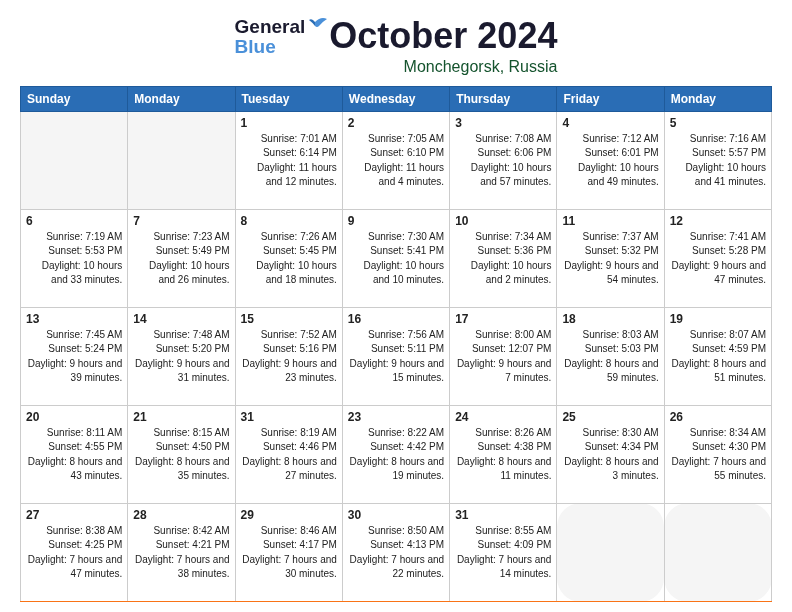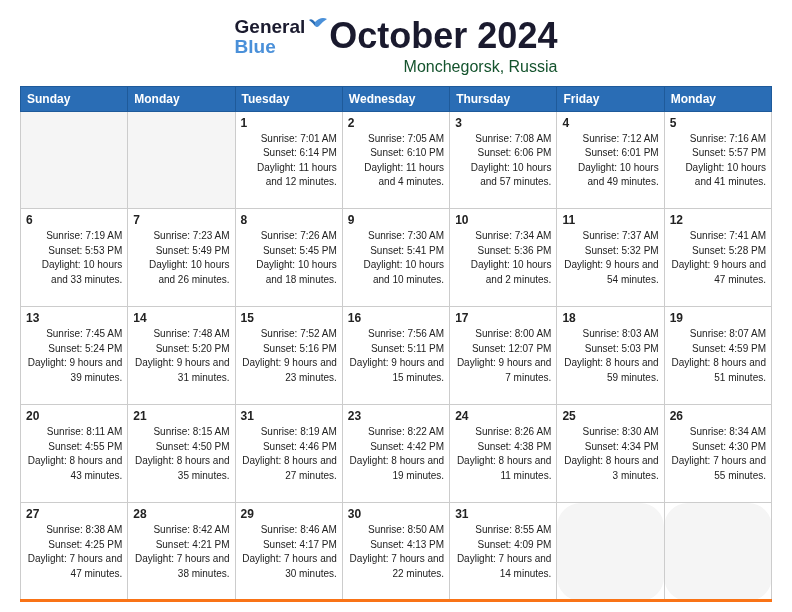--- a/index.html
+++ b/index.html
@@ -59,21 +59,21 @@
       padding: 4px 5px;
       font-size: 10px;
       color: #222;
       background: #fff;
       height: 88px;
     }
     .calendar td.empty {
       background: #f5f5f5;
     }
     .calendar tr:last-child td {
-      border-bottom: 3px solid #f97316;
+      border-bottom: 1px solid #f97316;
       border-radius: 24px;
     }
     .day-number {
       font-size: 12px;
       font-weight: bold;
       margin-bottom: 2px;
       display: block;
     }
     .day-info {
       font-size: 10px;

